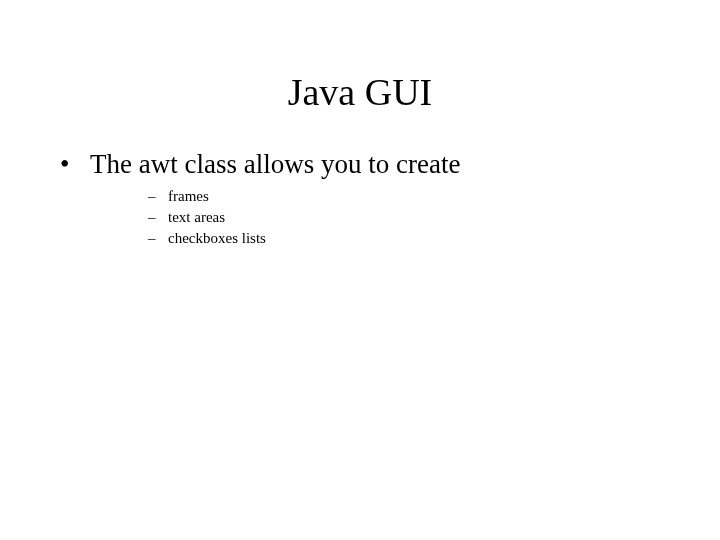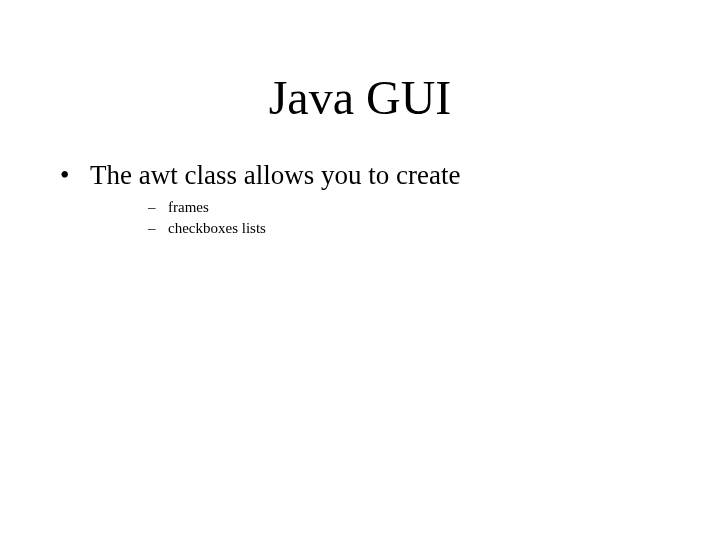--- a/index.html
+++ b/index.html
@@ -12,21 +12,21 @@
       height: 540px;
       background: #ffffff;
       font-family: "Times New Roman", Times, serif;
       color: #000000;
       position: relative;
     }
     .slide {
       padding: 70px 60px 40px 60px;
     }
     .title {
-      font-size: 48px;
+      font-size: 38px;
       font-weight: normal;
       text-align: center;
       margin-bottom: 35px;
     }
     .bullet-level-1 {
       font-size: 27px;
       list-style: none;
       padding-left: 30px;
       position: relative;
       margin-bottom: 8px;
@@ -58,17 +58,18 @@
 </head>
 <body>
 
 <div class="slide">
   <h1 class="title">Java GUI</h1>
   <ul>
     <li class="bullet-level-1">
       <span>The awt class allows you to create</span>
       <ul class="sublist">
         <li class="bullet-level-2">frames</li>
+        <li class="bullet-level-2">text areas</li>
         <li class="bullet-level-2">checkboxes lists</li>
       </ul>
     </li>
   </ul>
 </div>
 
 </body></html>

